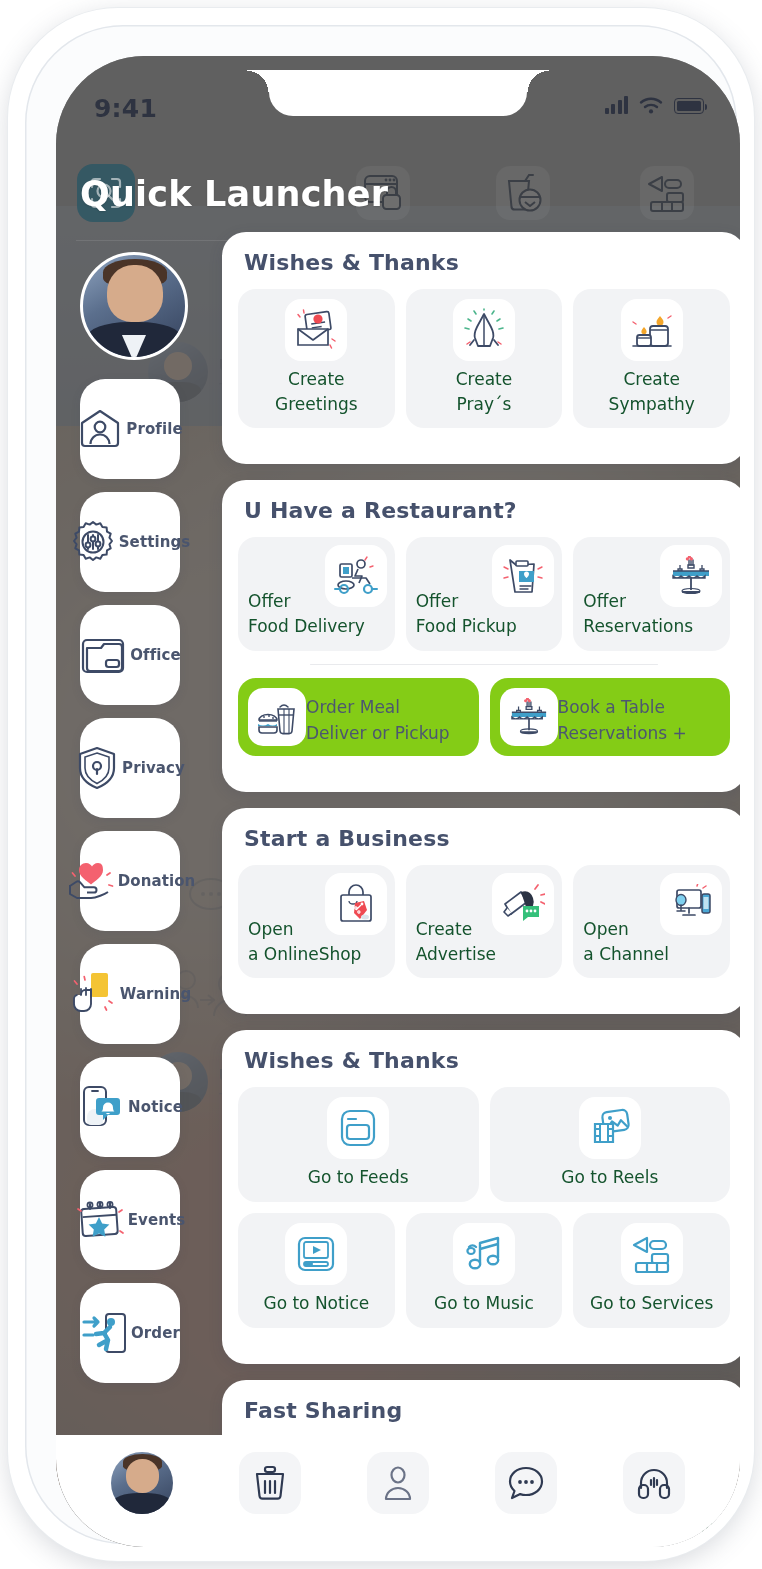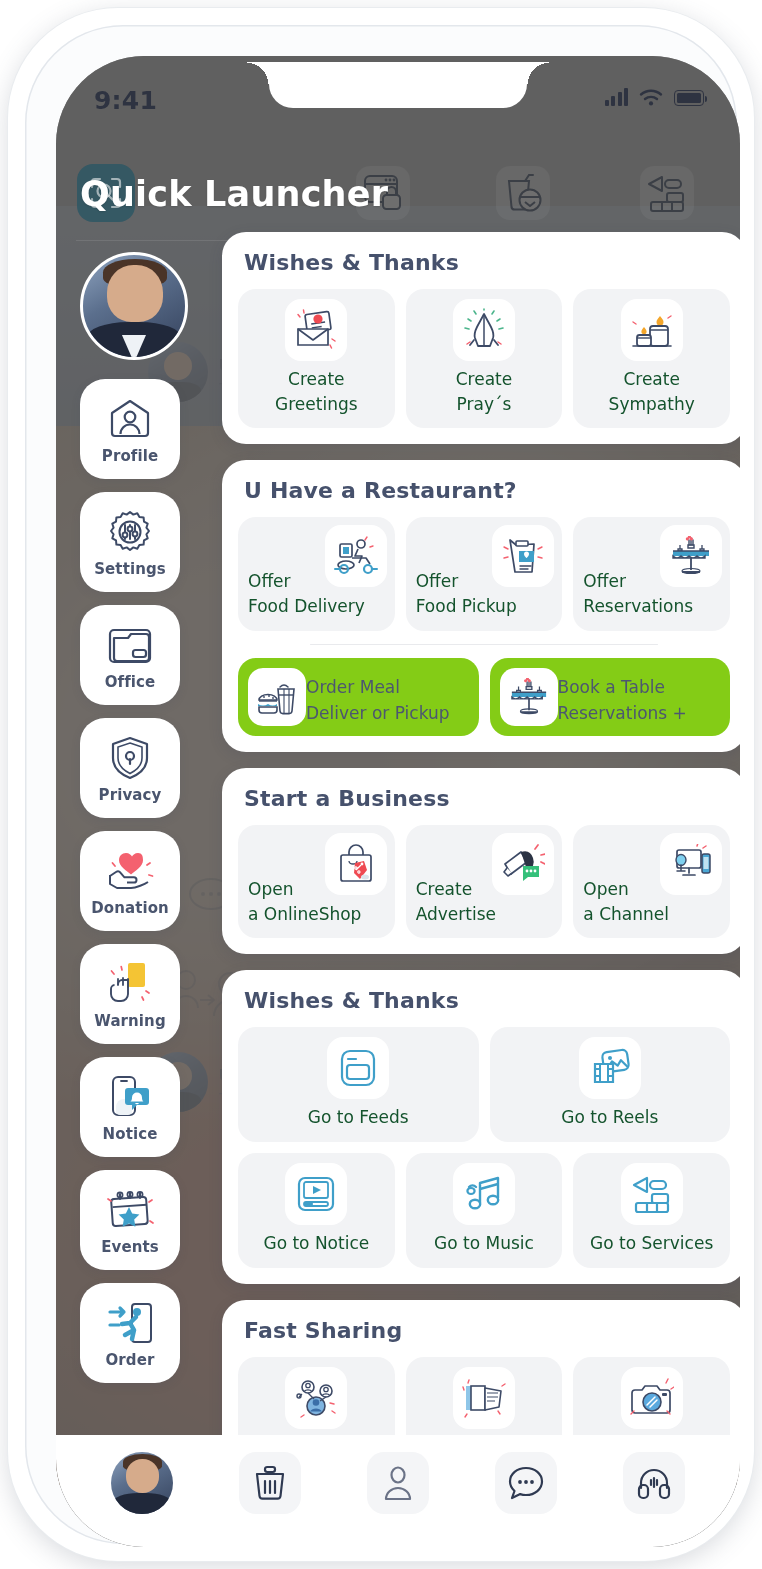--- a/index.html
+++ b/index.html
@@ -68,21 +68,21 @@
   .bg-avatar::before {
     content: ""; position: absolute; left: 12%; bottom: 0;
     width: 76%; height: 34%; border-radius: 40% 40% 0 0;
     background: #2b3444;
   }
   .bg-name { font: bold 17px "Liberation Sans", sans-serif; color: rgba(40,52,74,0.55); }
   .bg-sub  { font: 14px "Liberation Sans", sans-serif; color: rgba(60,72,94,0.45); }
 
   
   .statusbar {
-    position: absolute; left: 0; top: 8px; width: 684px; height: 78px;
+    position: absolute; left: 0; top: 16px; width: 684px; height: 78px;
     z-index: 30;
   }
   .status-time {
     position: absolute; left: 38px; top: 22px;
     font: 600 25px "DejaVu Sans", sans-serif;
     color: #2e3341; letter-spacing: .2px;
   }
   .status-right { position: absolute; right: 36px; top: 24px; display: flex; align-items: flex-end; gap: 11px; }
   .bars { display: flex; align-items: flex-end; gap: 2.5px; height: 18px; }
   .bars i { display: block; width: 4px; background: #2e3341; border-radius: 1px; }
@@ -167,38 +167,38 @@
   }
   .side-avatar .shirt {
     position: absolute; left: 38%; bottom: 0; width: 24%; height: 22%;
     background: #eef2f6; clip-path: polygon(0 0, 100% 0, 60% 100%, 40% 100%);
   }
 
   .side-item {
     width: 100px; height: 100px; border-radius: 25px;
     background: #ffffff;
     box-shadow: 0 3px 10px rgba(60,70,90,0.13);
-    display: flex; flex-direction: column;
+    display: flex; flex-direction: row;
     align-items: center; justify-content: center; gap: 3px;
   }
   .side-item .ico { height: 50px; display: flex; align-items: center; justify-content: center; }
   .side-item .lbl {
     font: 600 15px "DejaVu Sans", sans-serif;
     color: #4a556e; letter-spacing: .1px;
   }
 
   
   .panels {
     position: absolute; left: 166px; top: 176px;
     width: 524px; z-index: 18;
     display: flex; flex-direction: column; gap: 16px;
   }
   .panel {
     background: #ffffff; border-radius: 24px;
-    padding: 17px 16px 16px 16px;
+    padding: 17px 16px 36px 16px;
     box-shadow: 0 4px 14px rgba(55,65,85,0.16);
   }
   .panel-title {
     font: bold 22px "DejaVu Sans", sans-serif;
     color: #46516c; margin: 1px 0 14px 6px; letter-spacing: .2px;
   }
   .tile-row { display: flex; gap: 11px; }
   .tile {
     flex: 1; background: #f2f3f5; border-radius: 18px;
     padding: 10px 8px 12px 8px;

